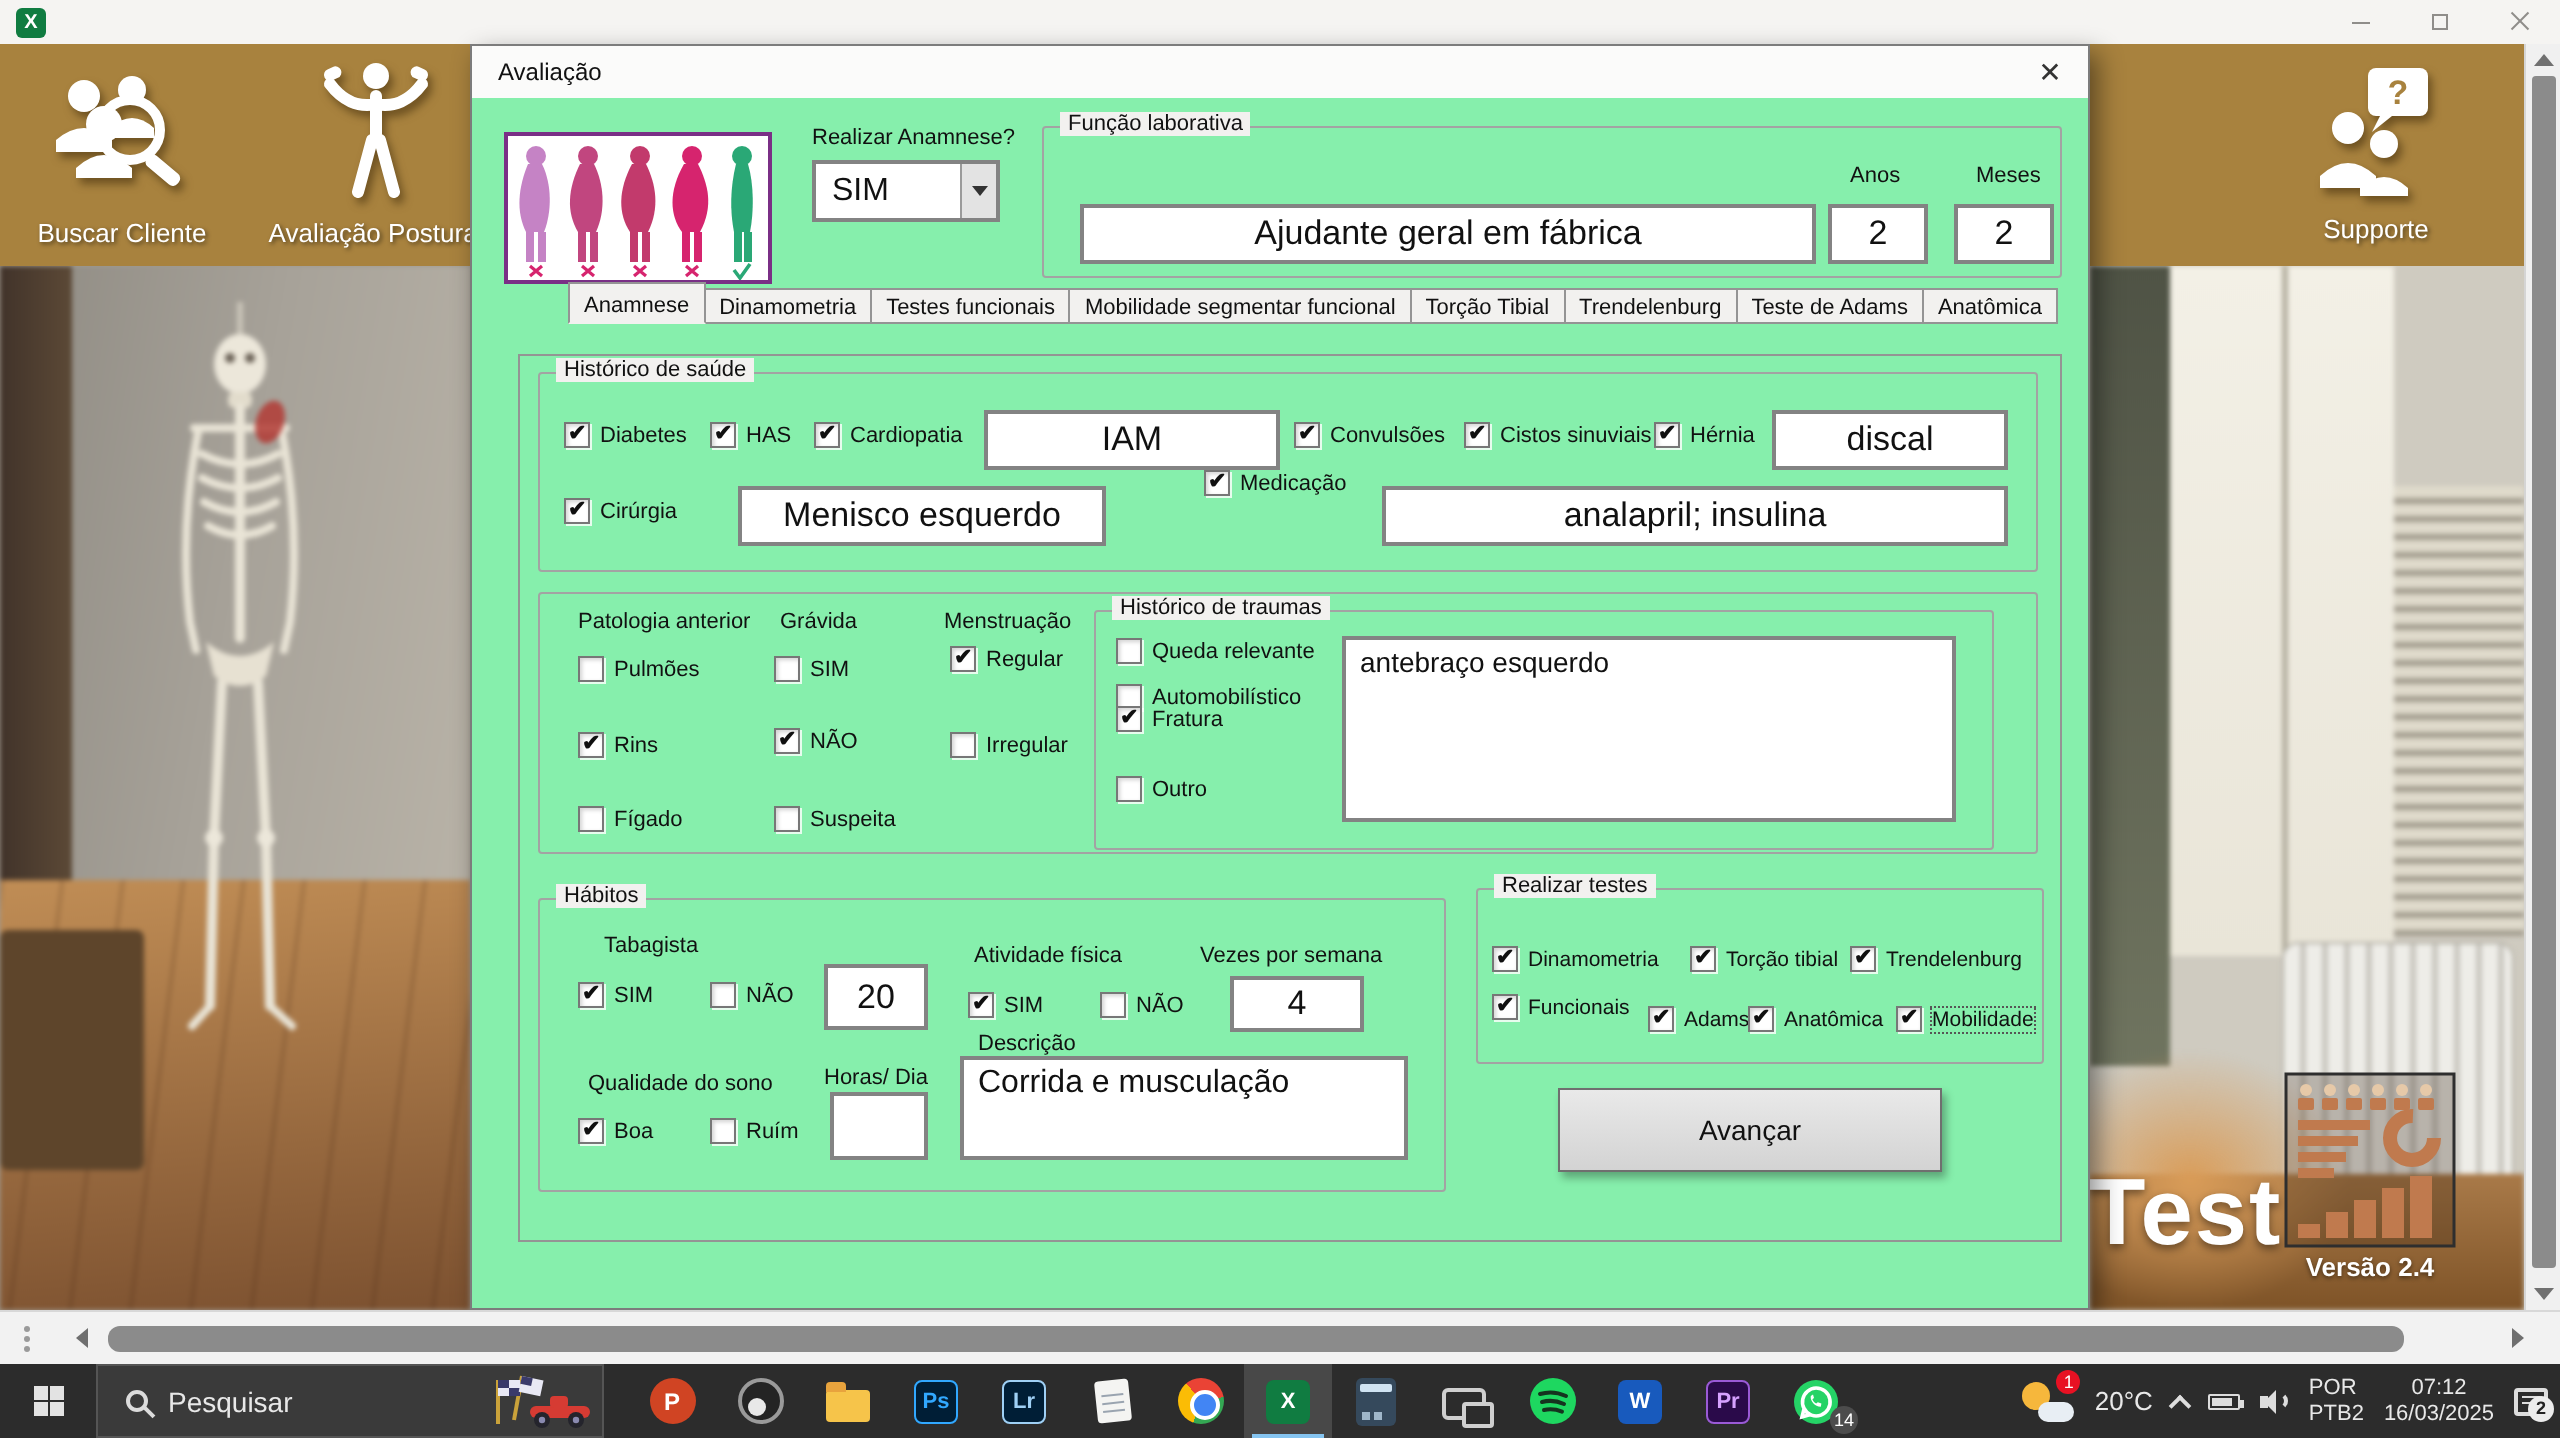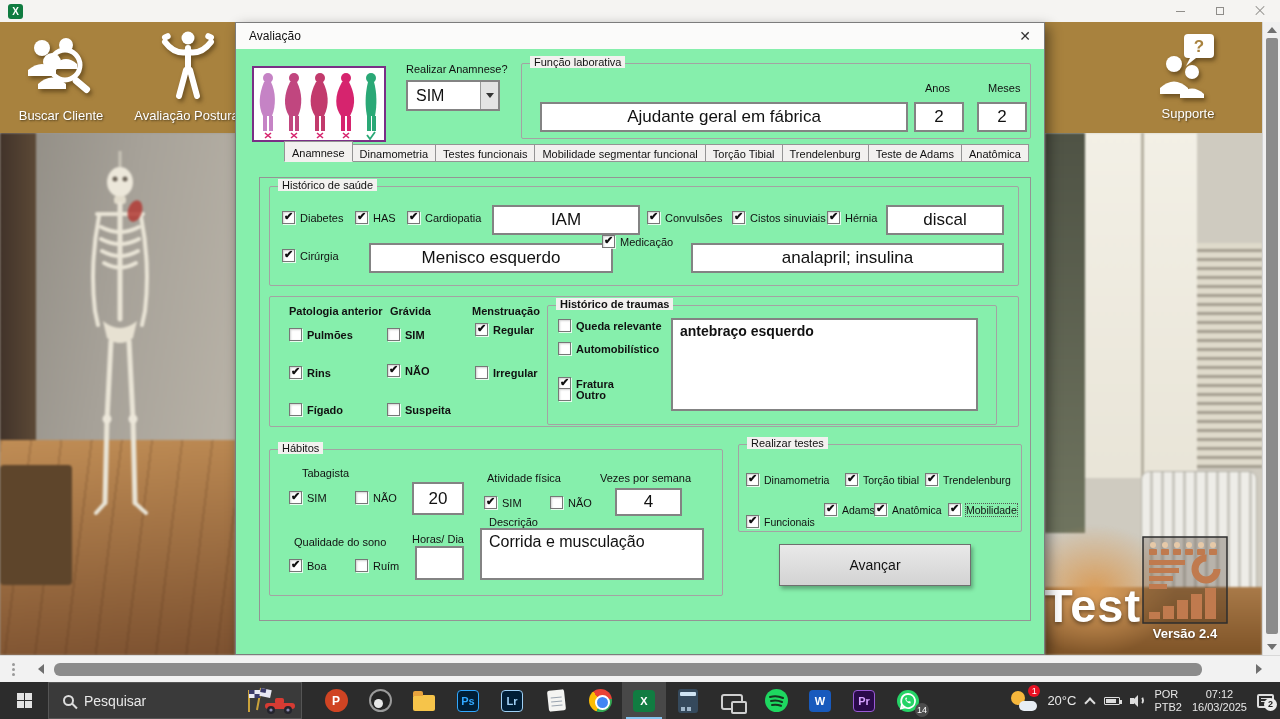--- a/index.html
+++ b/index.html
@@ -398,29 +398,29 @@
         </div>
         <div class="cbx" style="left:557px;top:24px;" data-checked="true">
           <span class="cb"></span>
             <span class="cb-label">Hérnia</span>
         </div>
         <div class="tbx" style="left:616px;top:18px;width:118px;height:30px;">discal</div>
         <div class="cbx" style="left:12px;top:62px;" data-checked="true">
           <span class="cb"></span>
             <span class="cb-label">Cirúrgia</span>
         </div>
-        <div class="tbx" style="left:99px;top:56px;width:244px;height:30px;">Menisco esquerdo</div>
+        <div class="tbx" style="left:99px;top:56px;width:184px;height:30px;">Menisco esquerdo</div>
         <div class="cbx" style="left:332px;top:48px;" data-checked="true">
           <span class="cb"></span>
             <span class="cb-label">Medicação</span>
         </div>
         <div class="tbx" style="left:421px;top:56px;width:313px;height:30px;">analapril; insulina</div>
       </div>
 
-      <div class="grp" style="left:33px;top:273px;width:750px;height:131px;font-weight:bold;">
+      <div class="grp" style="left:33px;top:273px;width:750px;height:131px;">
         <div class="lbl" style="left:19px;top:8px;">Patologia anterior</div>
         <div class="cbx" style="left:19px;top:31px;" data-checked="false">
           <span class="cb"></span>
             <span class="cb-label">Pulmões</span>
         </div>
         <div class="cbx" style="left:19px;top:69px;" data-checked="true">
           <span class="cb"></span>
             <span class="cb-label">Rins</span>
         </div>
         <div class="cbx" style="left:19px;top:106px;" data-checked="false">
@@ -453,21 +453,21 @@
         <div class="grp" style="left:277px;top:8px;width:450px;height:120px;">
           <span class="legend">Histórico de traumas</span>
           <div class="cbx" style="left:10px;top:13px;" data-checked="false">
             <span class="cb"></span>
               <span class="cb-label">Queda relevante</span>
           </div>
           <div class="cbx" style="left:10px;top:36px;" data-checked="false">
             <span class="cb"></span>
               <span class="cb-label">Automobilístico</span>
           </div>
-          <div class="cbx" style="left:10px;top:71px;align-items:flex-end;" data-checked="true">
+          <div class="cbx" style="left:10px;top:47px;align-items:flex-end;" data-checked="true">
             <span class="cb"></span>
               <span class="cb-label">Fratura</span>
           </div>
           <div class="cbx" style="left:10px;top:82px;" data-checked="false">
             <span class="cb"></span>
               <span class="cb-label">Outro</span>
           </div>
           <div class="tbx ta" style="left:123px;top:12px;width:307px;height:93px;">antebraço esquerdo</div>
         </div>
       </div>
@@ -517,21 +517,21 @@
             <span class="cb-label">Dinamometria</span>
         </div>
         <div class="cbx" style="left:106px;top:28px;font-size:10.5px;" data-checked="true">
           <span class="cb"></span>
             <span class="cb-label">Torção tibial</span>
         </div>
         <div class="cbx" style="left:186px;top:28px;font-size:10.5px;" data-checked="true">
           <span class="cb"></span>
             <span class="cb-label">Trendelenburg</span>
         </div>
-        <div class="cbx" style="left:7px;top:70px;font-size:10.5px;" data-checked="true">
+        <div class="cbx" style="left:7px;top:52px;font-size:10.5px;" data-checked="true">
           <span class="cb"></span>
             <span class="cb-label">Funcionais</span>
         </div>
         <div class="cbx" style="left:85px;top:58px;font-size:10.5px;" data-checked="true">
           <span class="cb"></span>
             <span class="cb-label">Adams</span>
         </div>
         <div class="cbx" style="left:135px;top:58px;font-size:10.5px;" data-checked="true">
           <span class="cb"></span>
             <span class="cb-label">Anatômica</span>

